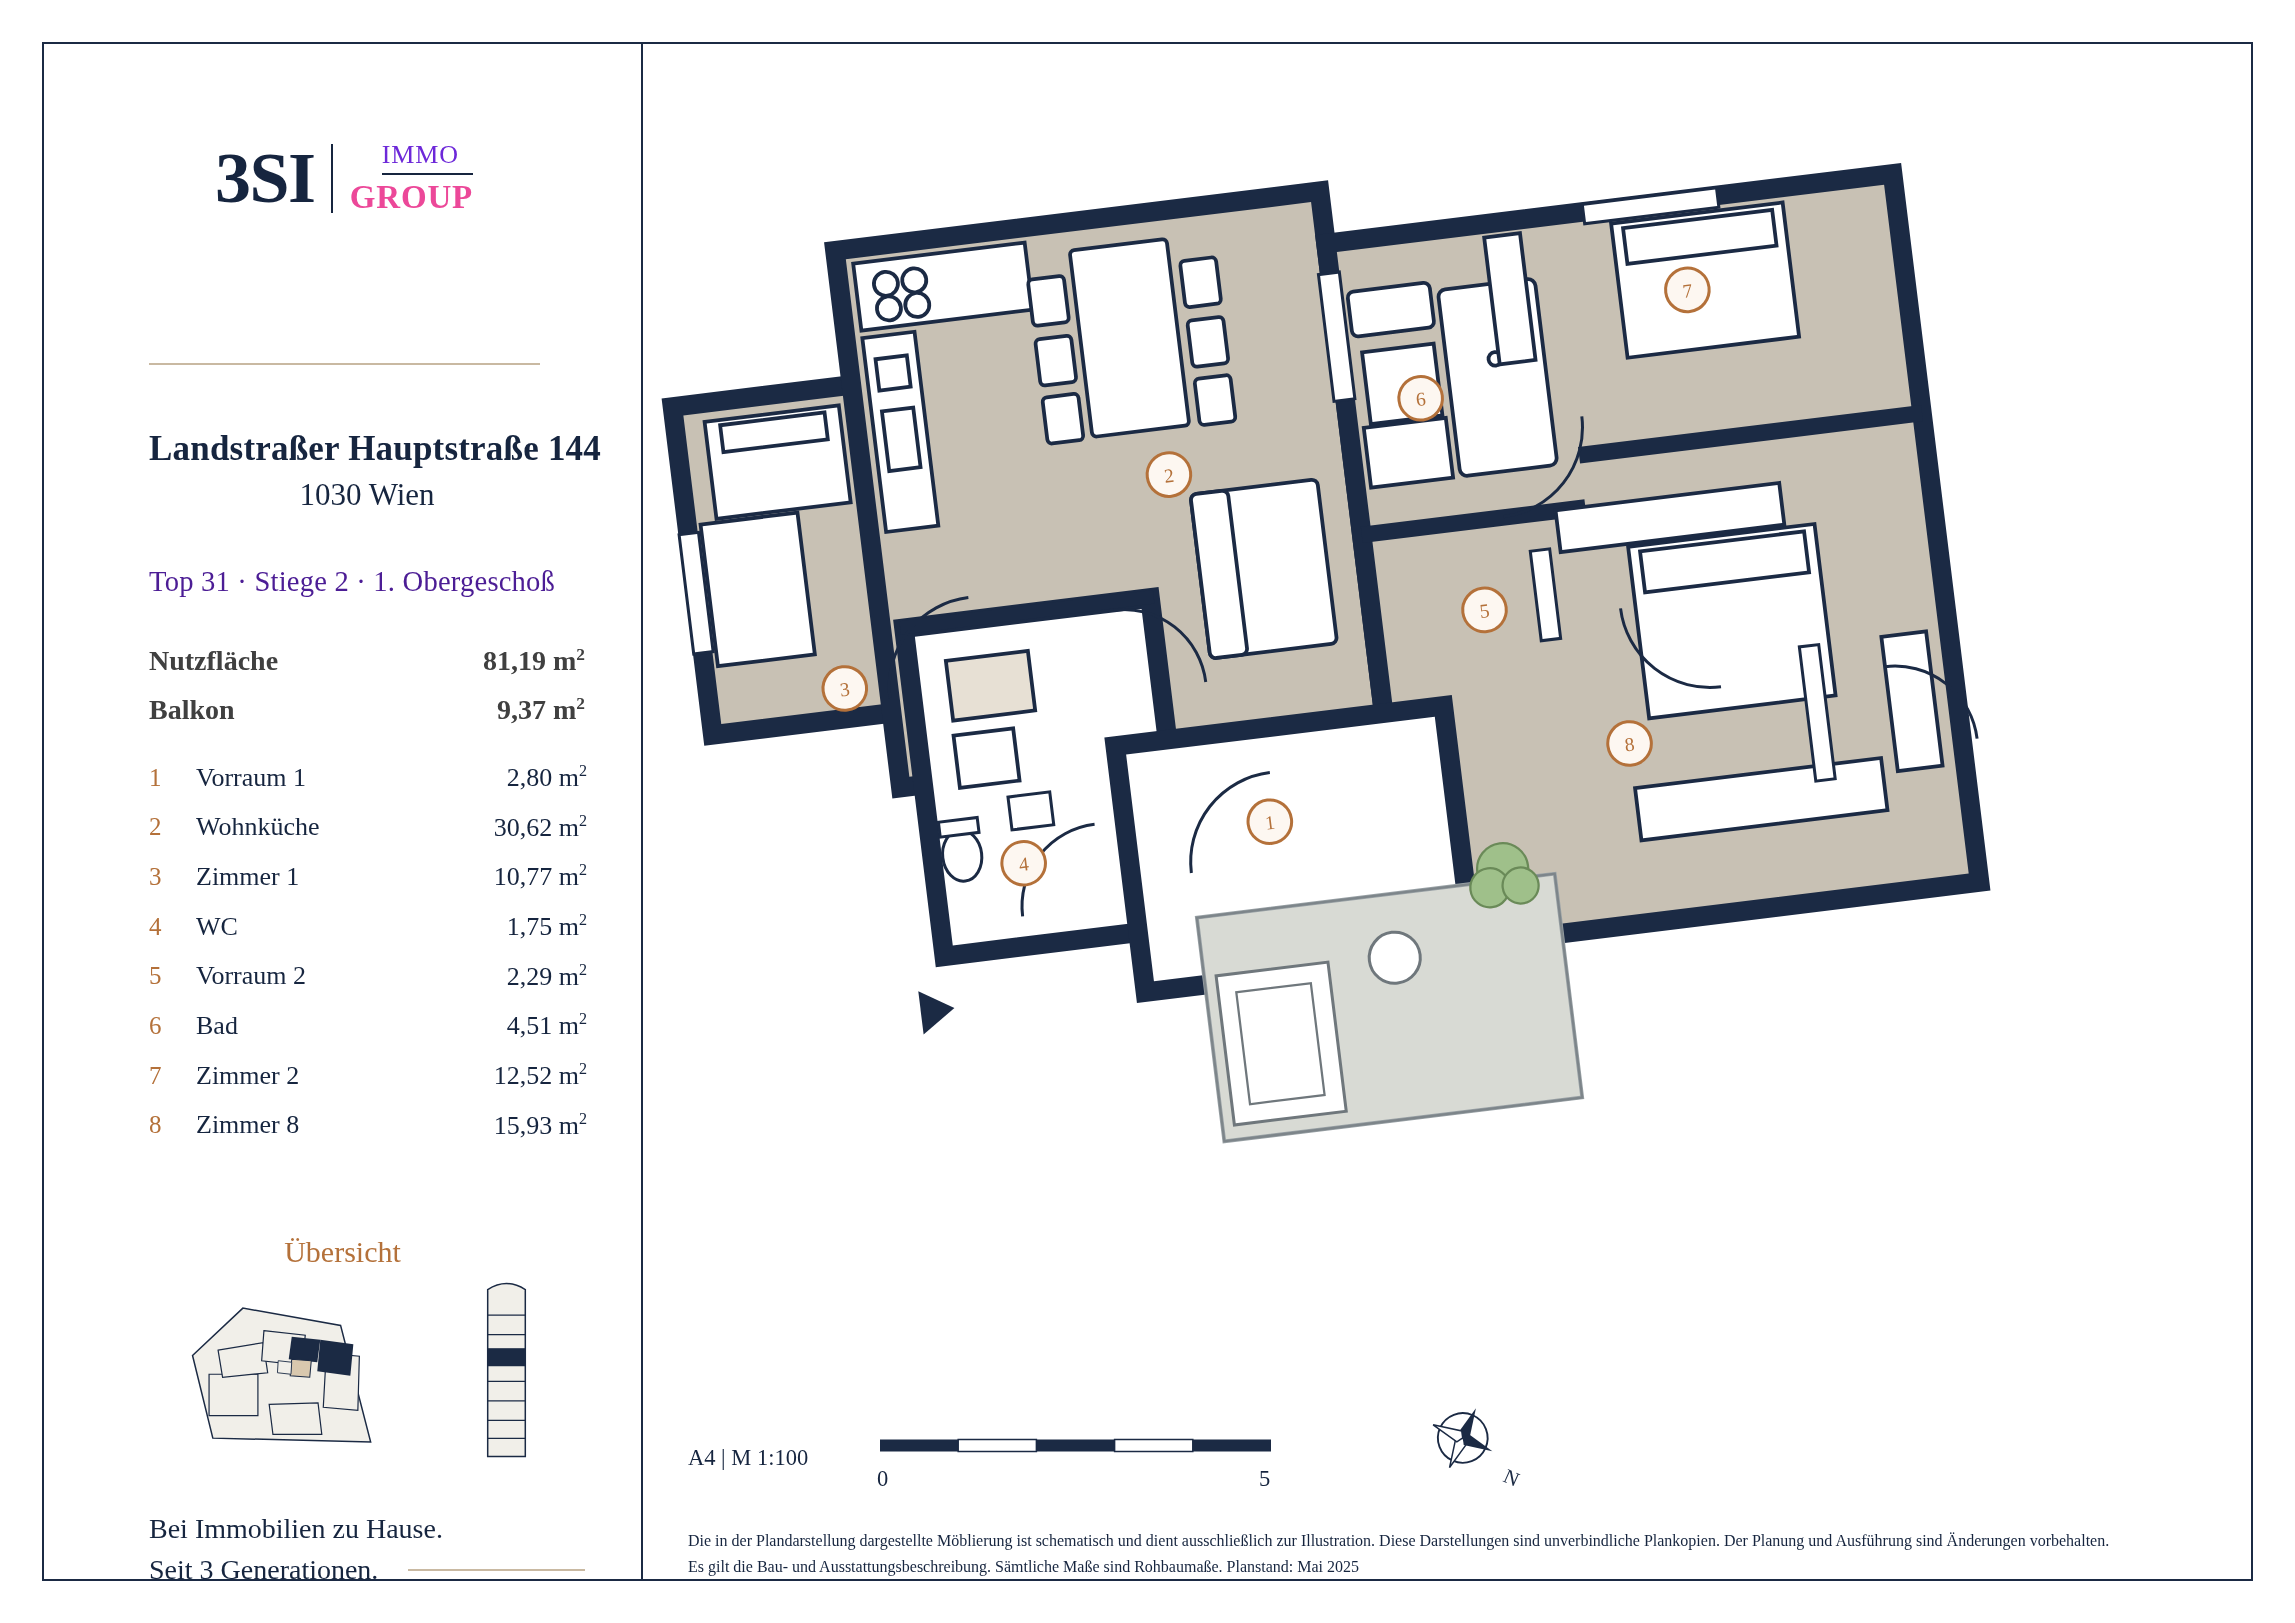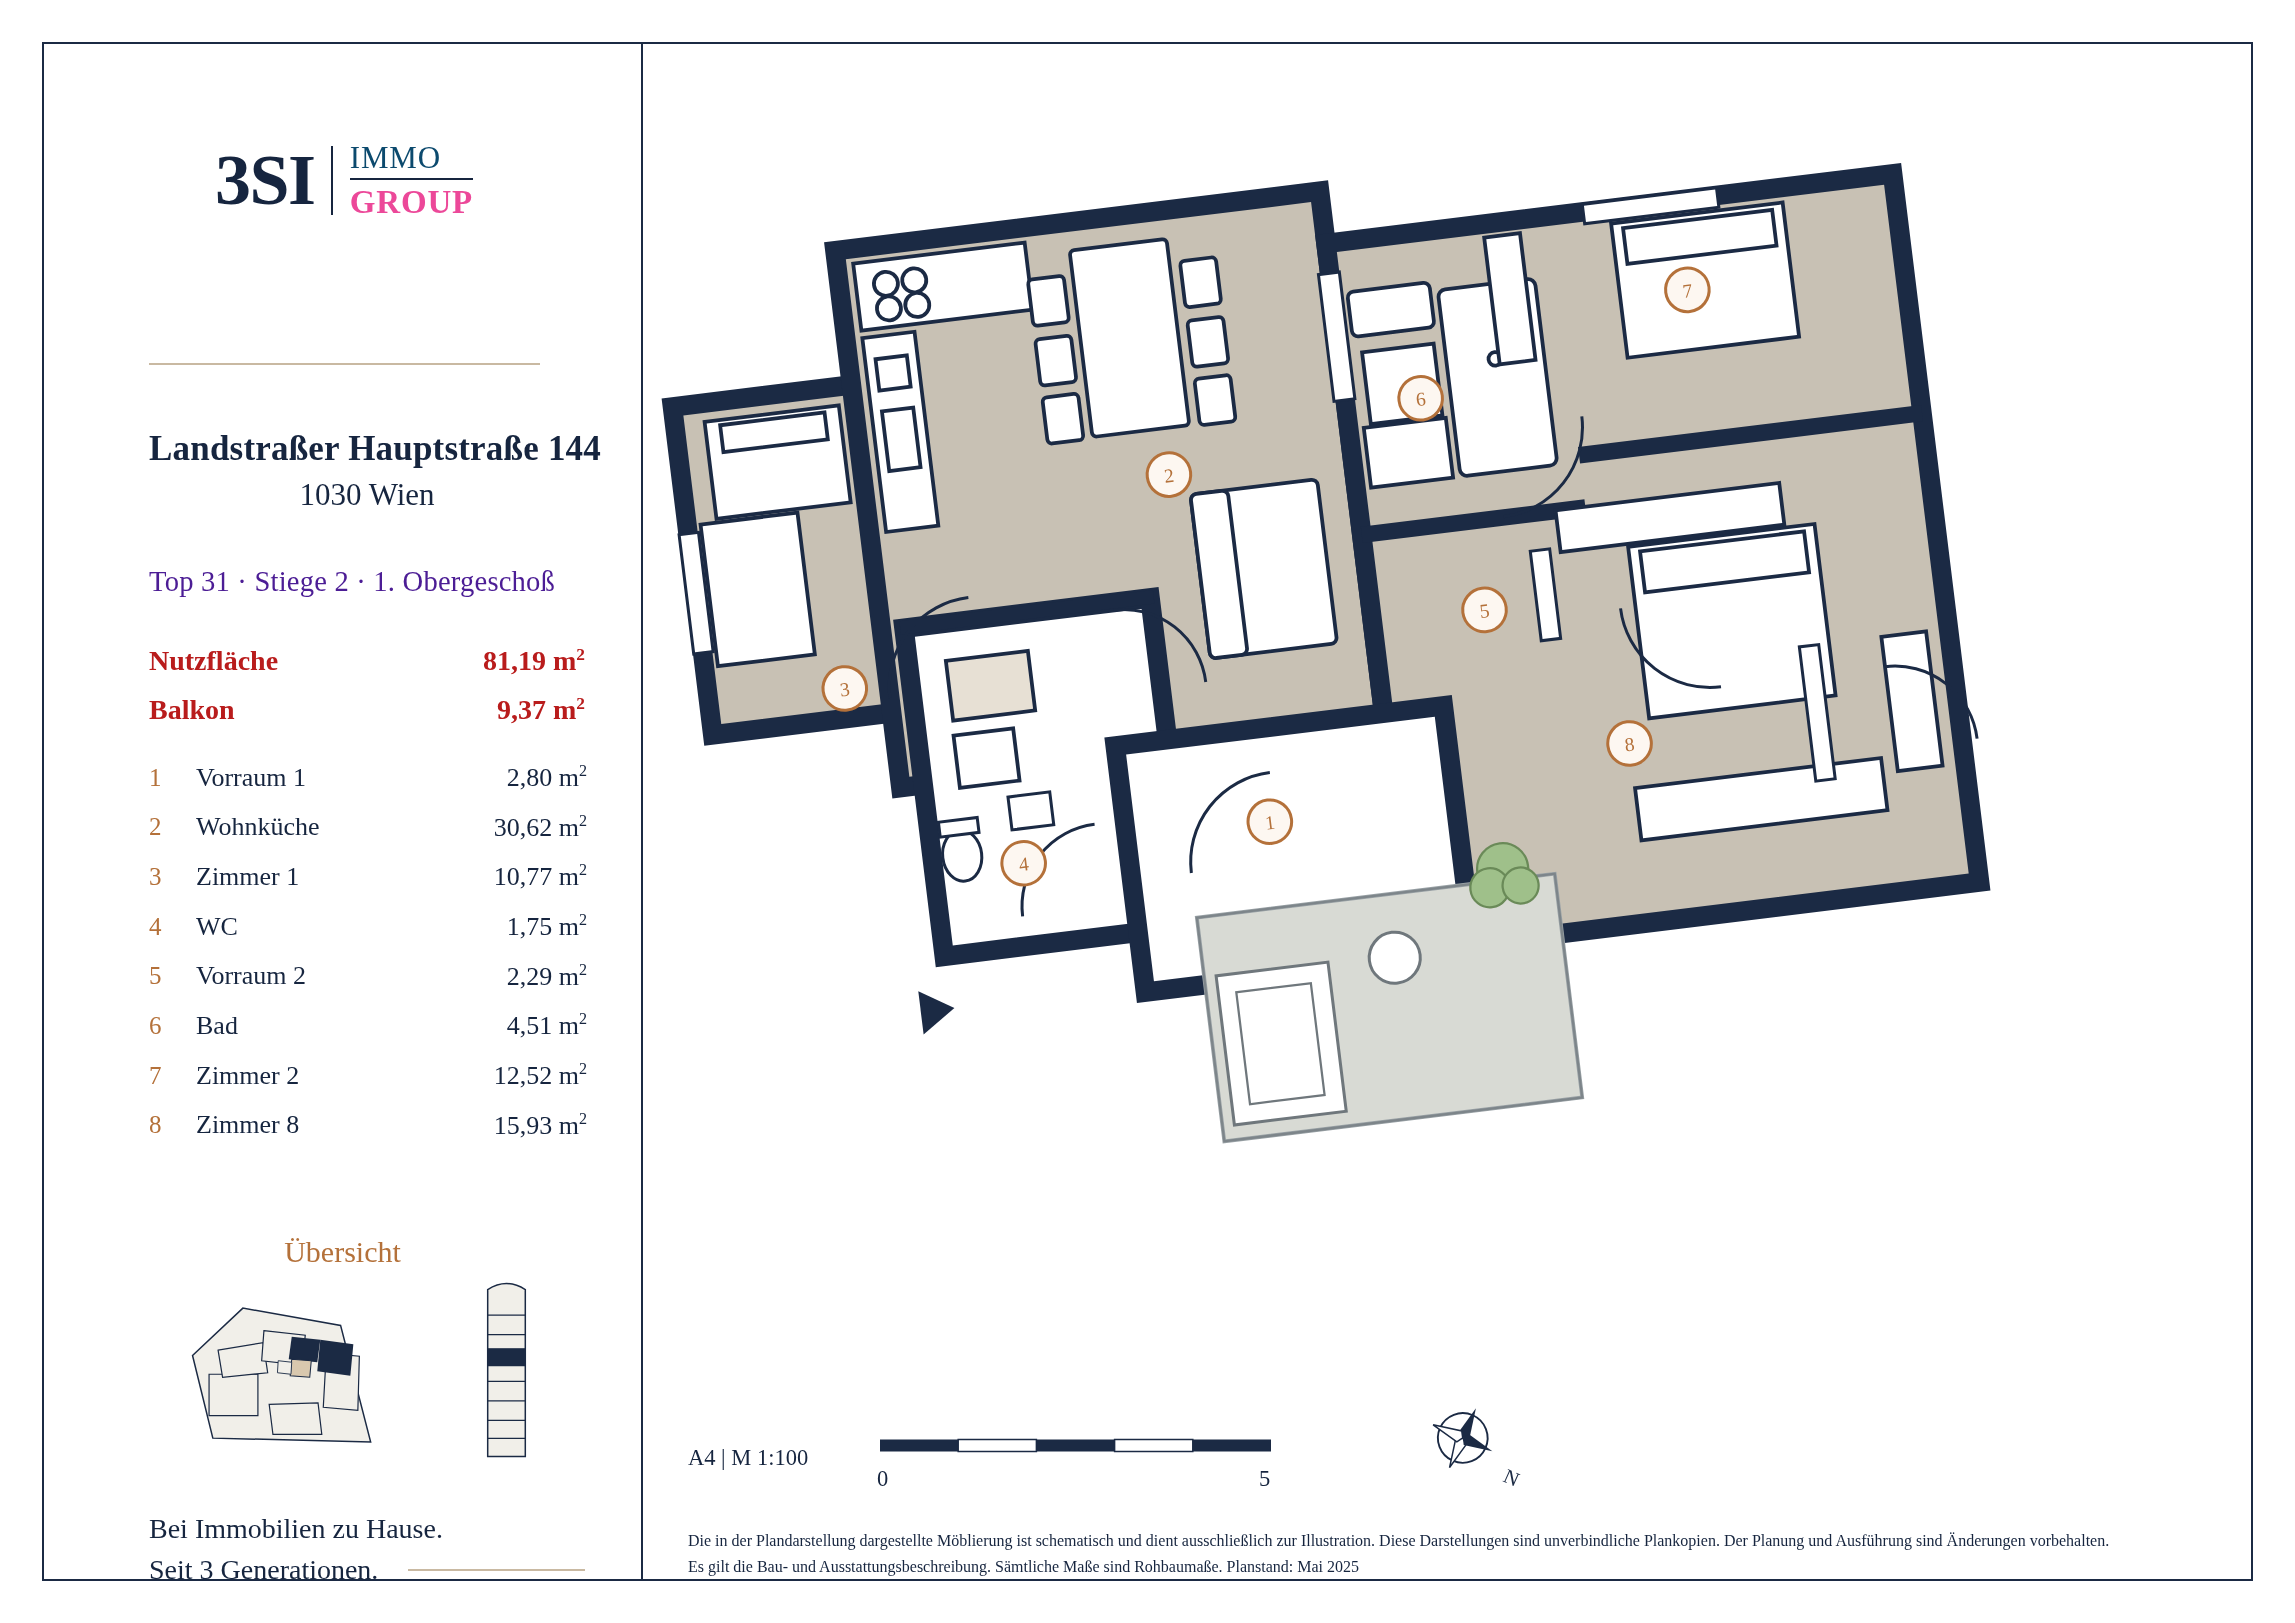--- a/index.html
+++ b/index.html
@@ -7,33 +7,33 @@
   .page{position:relative;width:2295px;height:1623px;background:#ffffff;box-sizing:border-box;}
   .frame{position:absolute;left:42px;top:42px;right:42px;bottom:42px;border:2.3px solid #1b2a44;box-sizing:border-box;}
   .vline{position:absolute;left:597px;top:0;bottom:0;width:2.3px;background:#1b2a44;}
 
   
   .sidebar{position:absolute;left:0;top:0;width:557px;height:100%;box-sizing:border-box;}
   .logo{position:absolute;left:171px;top:98px;display:flex;align-items:center;}
   .logo .mark{font-family:"Liberation Serif",serif;font-size:72px;font-weight:700;letter-spacing:-1.5px;color:#16253f;line-height:1;}
   .logo .divider{width:2.3px;height:69px;background:#16253f;margin:0 16.5px;}
   .logo .words{display:flex;flex-direction:column;justify-content:center;line-height:1.0;}
-  .logo .words .w1{font-size:31px;letter-spacing:0.8px;color:#0c4a6e;padding-bottom:4.5px;border-bottom:2.3px solid #16253f;}
+  .logo .words .w1{font-size:26px;letter-spacing:0.8px;color:#6d28d9;padding-bottom:4.5px;border-bottom:2.3px solid #16253f;margin-left:32px;}
   .logo .words .w2{font-size:33px;letter-spacing:0.8px;color:#ec4899;padding-top:6px;font-weight:bold;}
 
   .rule{position:absolute;left:105px;width:391px;height:1.5px;background:#c9b9a2;}
   .rule-top{top:319px;}
 
   .addr{position:absolute;left:105px;top:385px;width:466px;}
   .addr .street{font-size:35px;font-weight:700;color:#16253f;letter-spacing:0.2px;}
   .addr .city{font-size:31px;color:#16253f;text-align:center;width:436px;margin-top:7.5px;}
   .top-line{position:absolute;left:105px;top:522px;font-size:28.6px;color:#4c1d95;letter-spacing:0.2px;}
 
   .areas{position:absolute;left:105px;top:601px;width:451px;}
-  .areas .row{display:flex;font-size:28px;font-weight:700;color:#b91c1c;margin-bottom:16.5px;}
+  .areas .row{display:flex;font-size:28px;font-weight:700;color:#404040;margin-bottom:16.5px;}
   .areas .row .lbl{width:271px;}
   .areas .row .val{width:165px;text-align:right;}
 
   .rooms{position:absolute;left:105px;top:718px;width:466px;}
   .rooms .r{display:flex;align-items:baseline;font-size:26px;color:#16253f;margin-bottom:19px;}
   .rooms .r .num{width:47px;color:#b4713a;font-size:25px;}
   .rooms .r .nm{width:233px;}
   .rooms .r .ar{width:158px;text-align:right;}
   sup{font-size:0.62em;vertical-align:super;}
 

